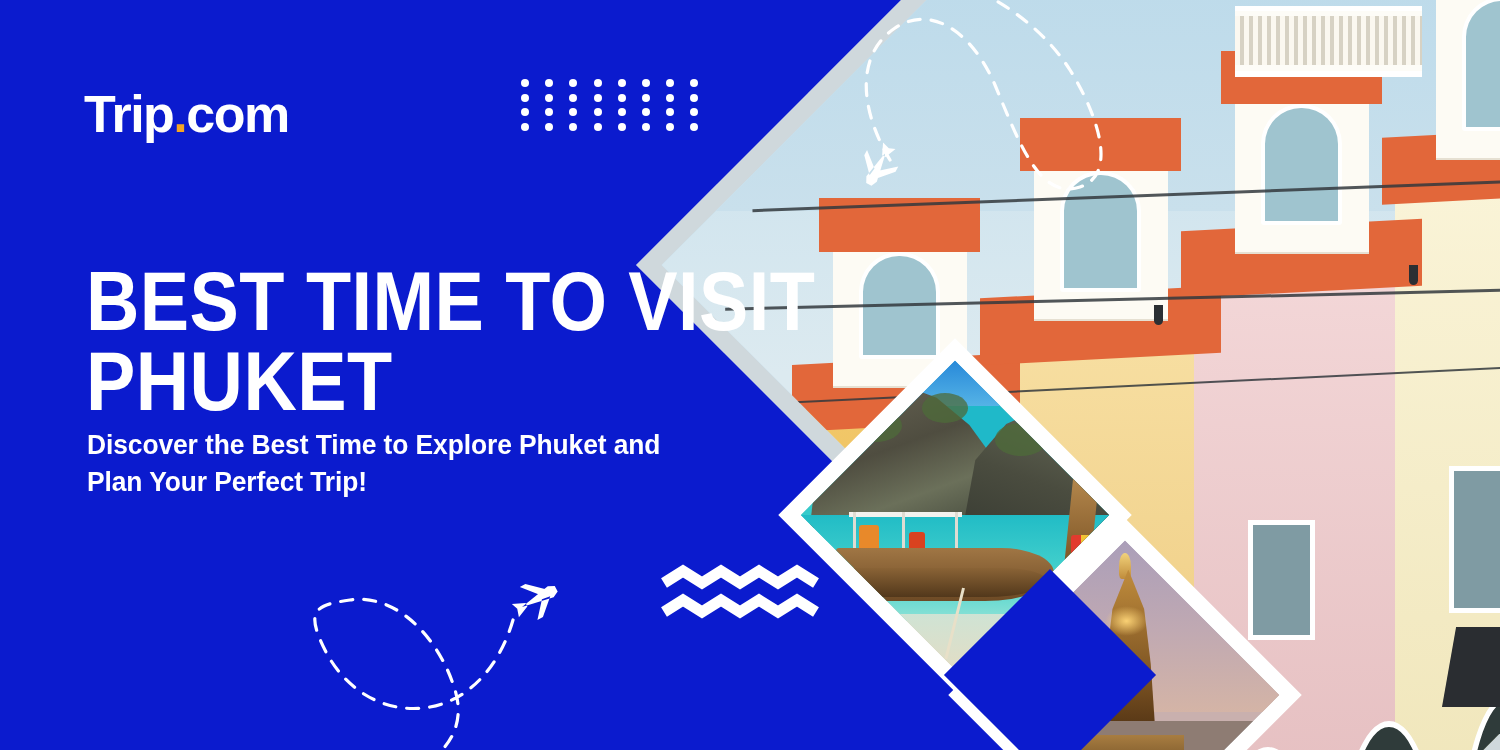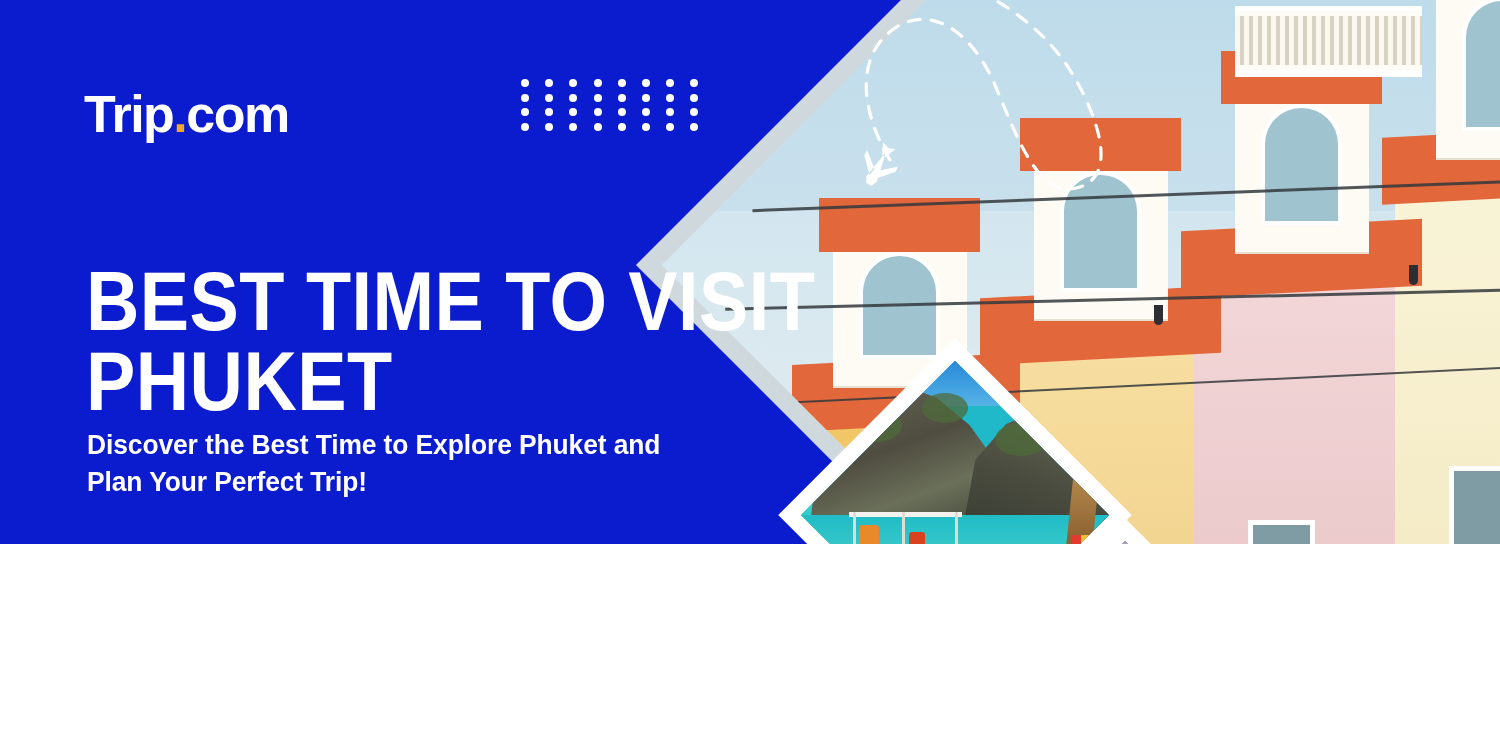--- a/index.html
+++ b/index.html
@@ -6,21 +6,21 @@
   html, body {
     margin: 0; padding: 0;
     background: #ffffff;
   }
   body {
     font-family: "Liberation Sans", "DejaVu Sans", sans-serif;
   }
   #banner {
     position: relative;
     width: 1500px;
-    height: 544px;
+    height: 750px;
     overflow: hidden;
     background: #0B1BCE;
   }
 
   
   #logo {
     position: absolute;
     left: 84px;
     top: 88px;
     font-size: 52px;

